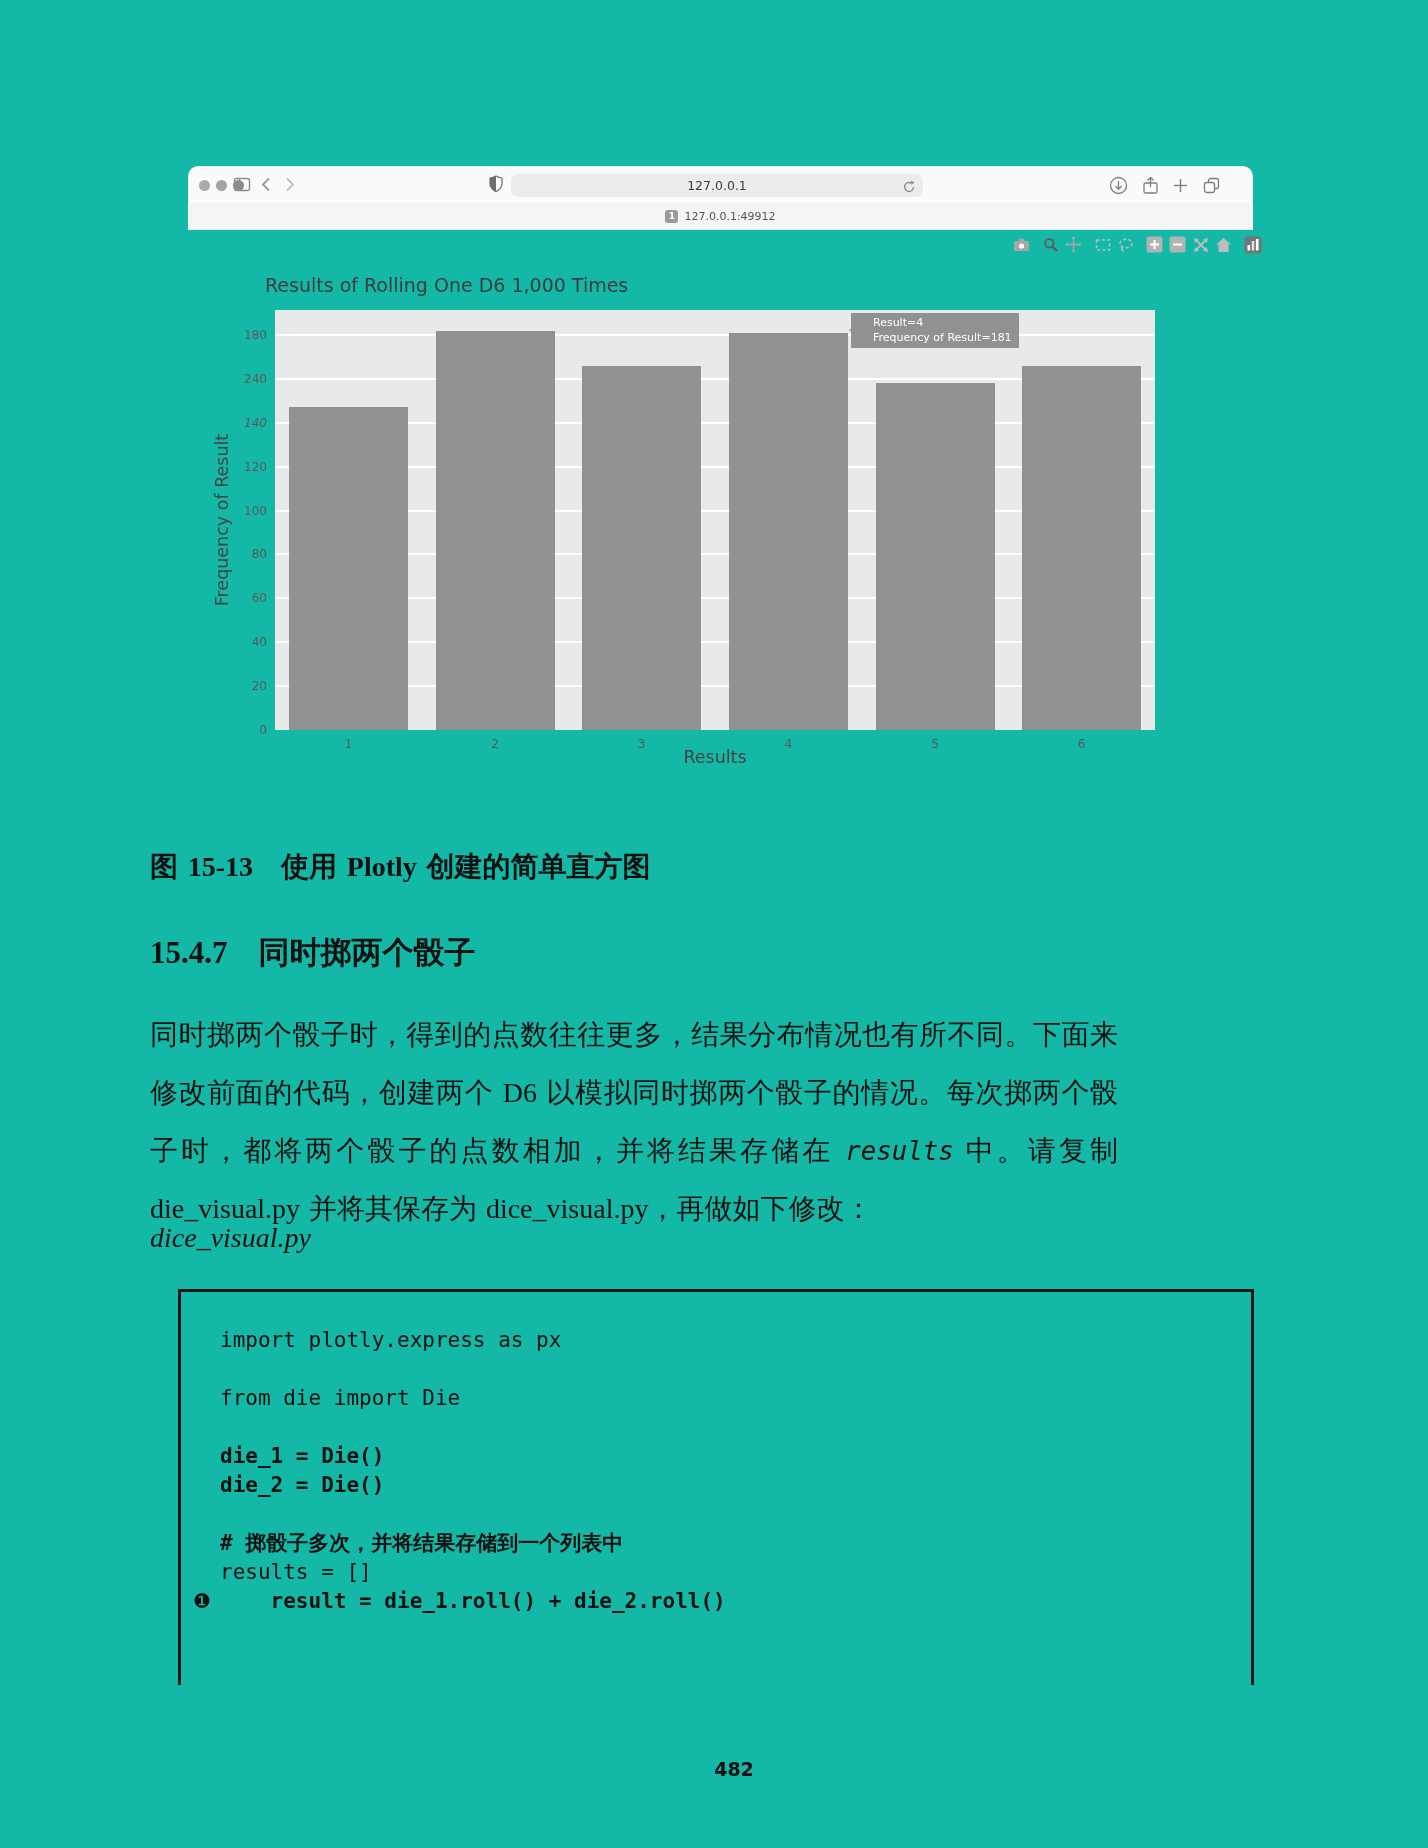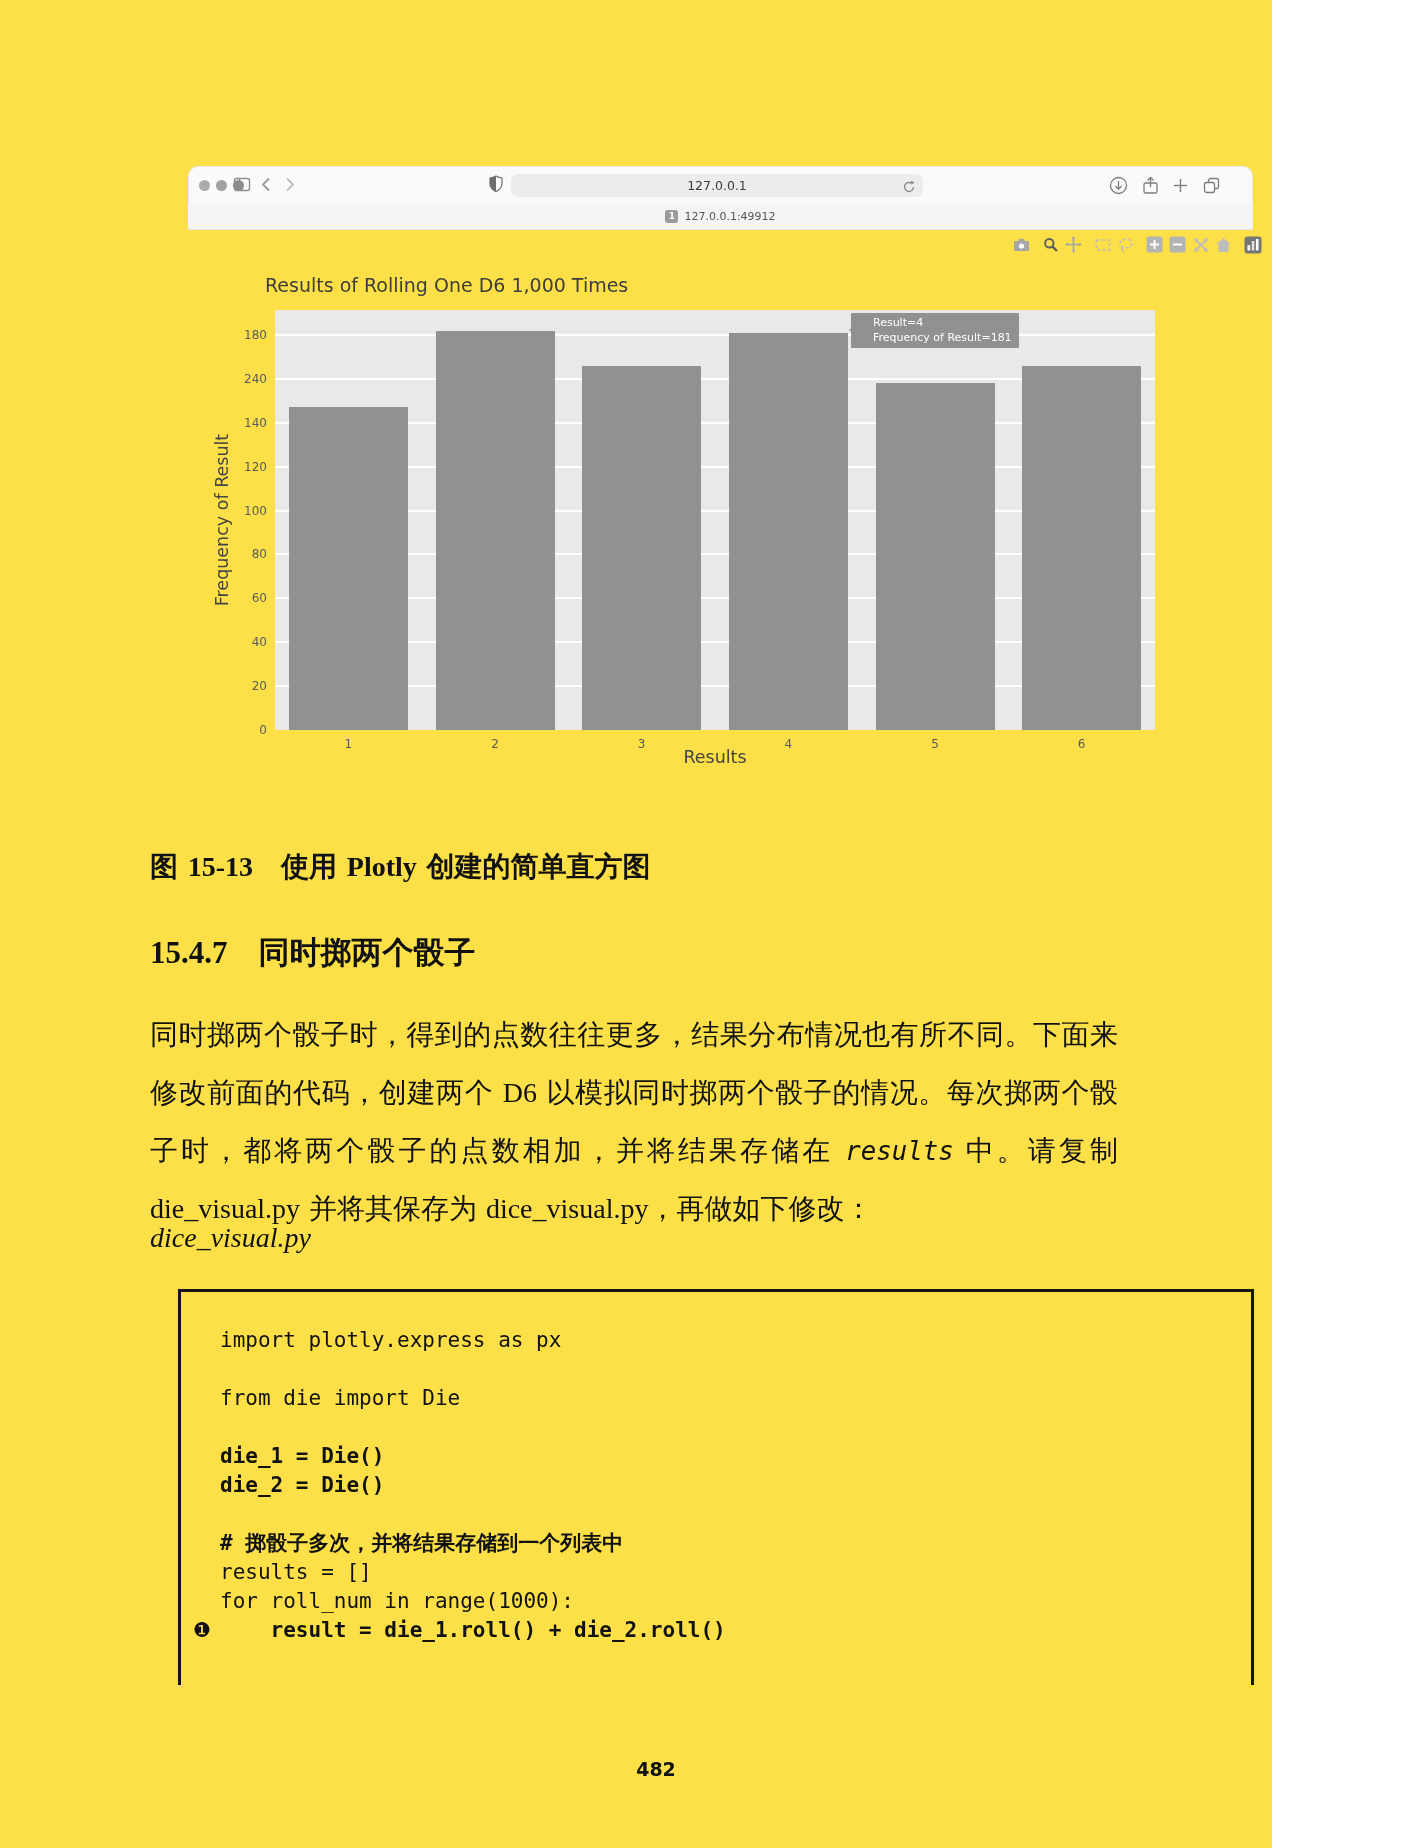--- a/index.html
+++ b/index.html
@@ -1,17 +1,17 @@
 <!DOCTYPE html>
 <html><head>
 <meta charset="utf-8">
 <style>
   * { margin:0; padding:0; box-sizing:border-box; }
   body { background:#ffffff; font-family:"DejaVu Sans", sans-serif; }
-  .page { position:relative; width:1272px; height:1848px; background:#fde047; overflow:hidden; }
+  .page { position:relative; width:1428px; height:1848px; background:#14b8a6; overflow:hidden; }
 
   
   .toolbar { position:absolute; left:188px; top:166px; width:1065px; height:37px;
              background:#fafafa; border:1px solid #e6e6e6; border-bottom:none;
              border-radius:10px 10px 0 0; }
   .traffic { position:absolute; top:13px; display:inline-block; width:11px; height:11px; border-radius:50%; }
   .t1 { left:10px;  background:#ababab; }
   .t2 { left:27px;  background:#a2a2a2; }
   .t3 { left:44px;  background:#8b8b8b; }
   .tb-ic { position:absolute; top:9px; }
@@ -222,21 +222,21 @@
       <div class="y-tick" style="bottom: 80.7778px;">40</div>
       <div class="gridline" style="bottom: 130.667px; background: rgb(255, 255, 255);"></div>
       <div class="y-tick" style="bottom: 124.667px;">60</div>
       <div class="gridline" style="bottom: 174.556px; background: rgb(255, 255, 255);"></div>
       <div class="y-tick" style="bottom: 168.556px;">80</div>
       <div class="gridline" style="bottom: 218.444px; background: rgb(255, 255, 255);"></div>
       <div class="y-tick" style="bottom: 212.444px;">100</div>
       <div class="gridline" style="bottom: 262.333px; background: rgb(255, 255, 255);"></div>
       <div class="y-tick" style="bottom: 256.333px;">120</div>
       <div class="gridline" style="bottom: 306.222px; background: rgb(255, 255, 255);"></div>
-      <div class="y-tick" style="bottom: 300.222px;">140</div>
+      <div class="y-tick" style="bottom: 300.222px; font-style: italic;">140</div>
       <div class="gridline" style="bottom: 350.111px; background: rgb(255, 255, 255);"></div>
       <div class="y-tick" style="bottom: 344.111px;">240</div>
       <div class="gridline" style="bottom: 394px; background: rgb(255, 255, 255);"></div>
       <div class="y-tick" style="bottom: 388px;">180</div>
       <div class="bar" style="left: 13.8333px; width: 119px; height: 322.583px; background: rgb(143, 145, 147);"></div>
       <div class="bar" style="left: 160.5px; width: 119px; height: 399.389px; background: rgb(143, 145, 147);"></div>
       <div class="bar" style="left: 307.167px; width: 119px; height: 364.278px; background: rgb(143, 145, 147);"></div>
       <div class="bar" style="left: 453.833px; width: 119px; height: 397.194px; background: rgb(143, 145, 147);"></div>
       <div class="bar" style="left: 600.5px; width: 119px; height: 346.722px; background: rgb(143, 145, 147);"></div>
       <div class="bar" style="left: 747.167px; width: 119px; height: 364.278px; background: rgb(143, 145, 147);"></div>
@@ -262,18 +262,17 @@
   <div class="code-box">
       <div class="code-line">import plotly.express as px</div>
       <div class="code-line"></div>
       <div class="code-line">from die import Die</div>
       <div class="code-line"></div>
       <div class="code-line bold">die_1 = Die()</div>
       <div class="code-line bold">die_2 = Die()</div>
       <div class="code-line"></div>
       <div class="code-line bold"># 掷骰子多次，并将结果存储到一个列表中</div>
       <div class="code-line">results = []</div>
-      <div class="code-line">for roll_num in range(1000):</div>
       <div class="code-line bold">    result = die_1.roll() + die_2.roll()<span class="code-marker">❶</span></div>
     </div>
 
   <div class="page-num">482</div>
 </div>
 
 </body></html>

